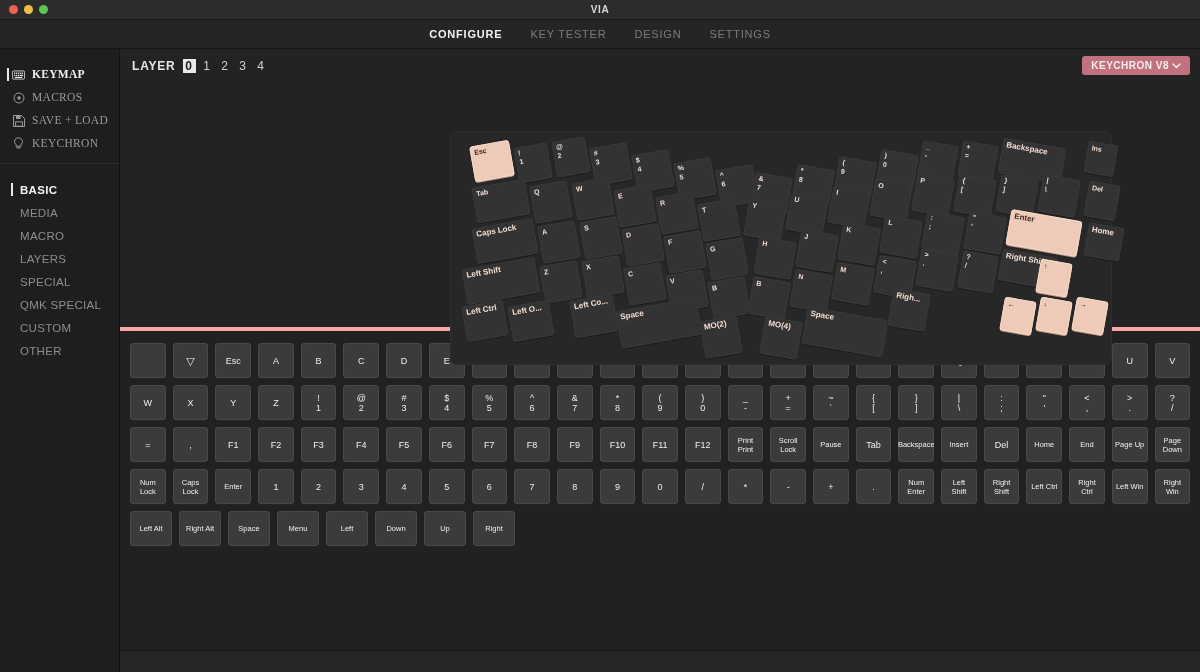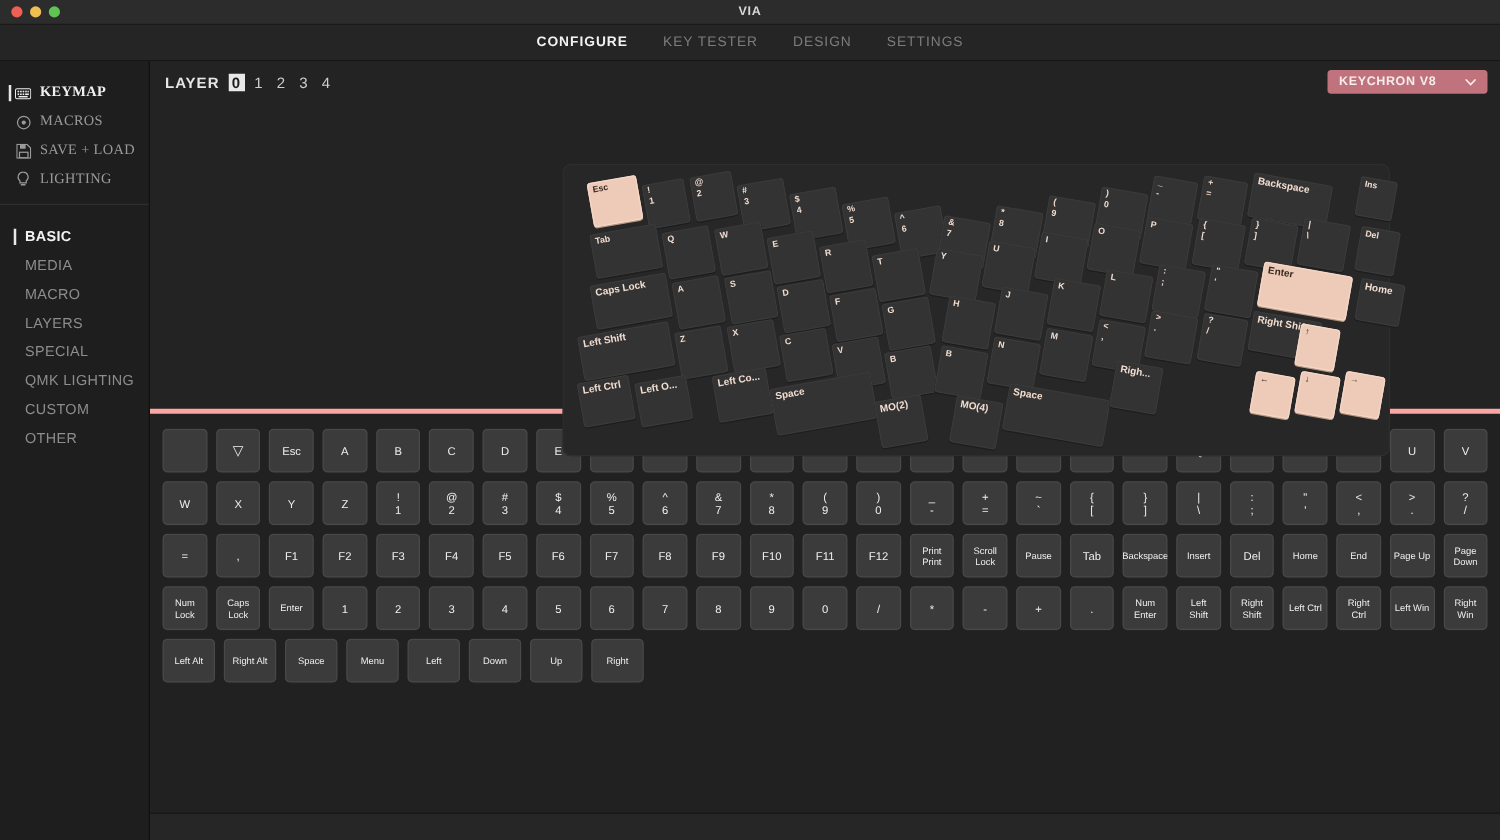--- a/index.html
+++ b/index.html
@@ -102,21 +102,21 @@
     min-width: 13px; text-align: center; font-weight: normal; color: #cfcfcf;
     font-size: 12px; cursor: pointer; padding: 0 2px;
   }
   .layer-btn.active { background: #e9e9e9; color: #1d1d1d; font-weight: bold; }
 
   .kbd-badge {
     position: absolute; top: 7px; right: 10px;
     background: #c0737d; color: #f6ecec;
     font-size: 10px; font-weight: bold; letter-spacing: .5px;
     padding: 4px 9px; border-radius: 3px;
-    display: flex; align-items: center; gap: 23px; cursor: pointer;
+    display: flex; align-items: center; gap: 3px; cursor: pointer;
   }
 
   .kbd-canvas {
     position: absolute; left: 330px; top: 82px;
     width: 662px; height: 234px;
     background: #272727; border-radius: 7px;
     box-shadow: inset 0 0 0 1px #2e2e2e;
   }
   .khalf { position: absolute; top: 0; left: 0; width: 100%; height: 100%; }
   .key {
@@ -227,21 +227,21 @@
             </span>
             <span class="menu-label">SAVE + LOAD</span>
           </div>
           <div class="menu-row">
             <span class="ico">
               <svg width="11" height="13" viewBox="0 0 11 13">
                 <path d="M5.5 0.8 A3.8 3.8 0 0 0 3 7.6 V9.2 H8 V7.6 A3.8 3.8 0 0 0 5.5 0.8 Z" fill="none" stroke="currentColor"></path>
                 <rect x="3.6" y="10.2" width="3.8" height="1.2" fill="currentColor"></rect>
               </svg>
             </span>
-            <span class="menu-label">LIGHTING</span>
+            <span class="menu-label">KEYCHRON</span>
           </div>
         </div>
       <div class="sidebar-sep"></div>
       <div class="cat-block" id="sidebar-cats">
           <div class="cat-row active">
             <span class="bar"></span>
             <span>BASIC</span>
           </div>
           <div class="cat-row">
             <span>MEDIA</span>
@@ -249,21 +249,21 @@
           <div class="cat-row">
             <span>MACRO</span>
           </div>
           <div class="cat-row">
             <span>LAYERS</span>
           </div>
           <div class="cat-row">
             <span>SPECIAL</span>
           </div>
           <div class="cat-row">
-            <span>QMK LIGHTING</span>
+            <span>QMK SPECIAL</span>
           </div>
           <div class="cat-row">
             <span>CUSTOM</span>
           </div>
           <div class="cat-row">
             <span>OTHER</span>
           </div>
         </div>
     </div>
 

